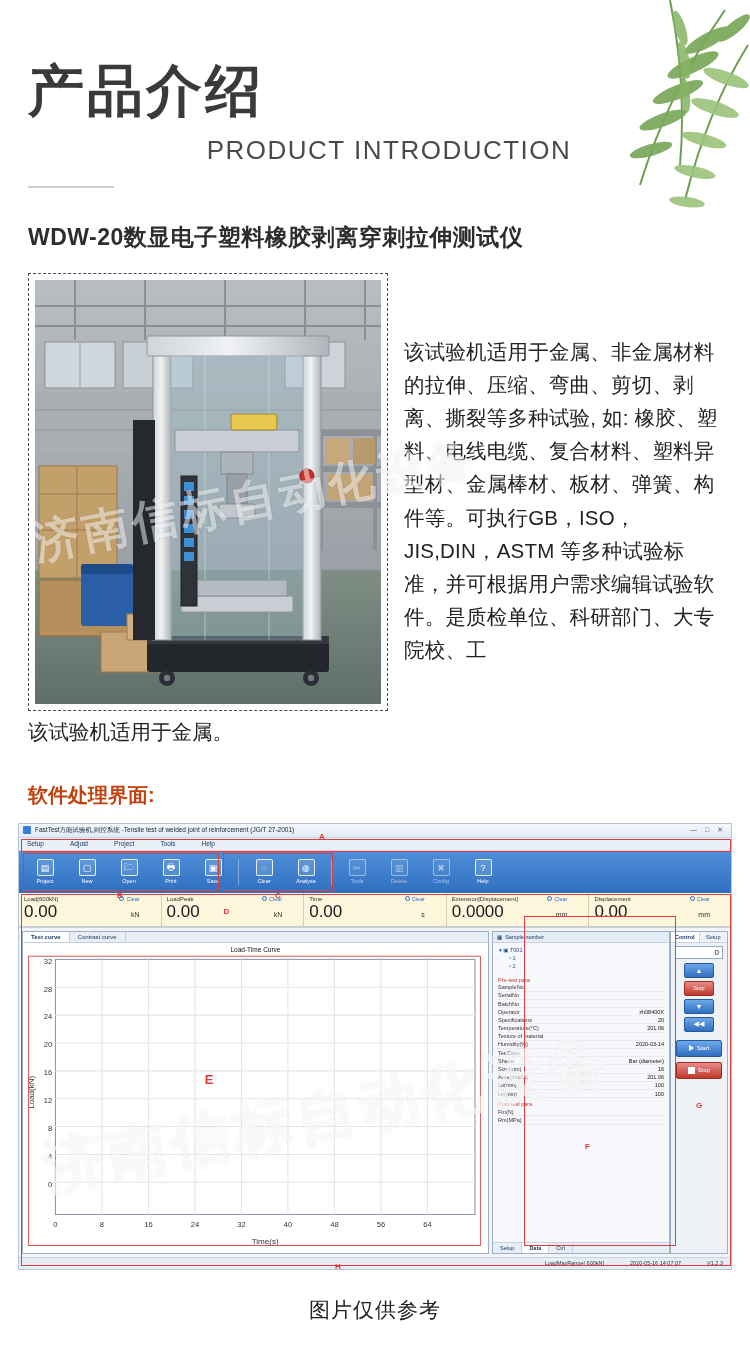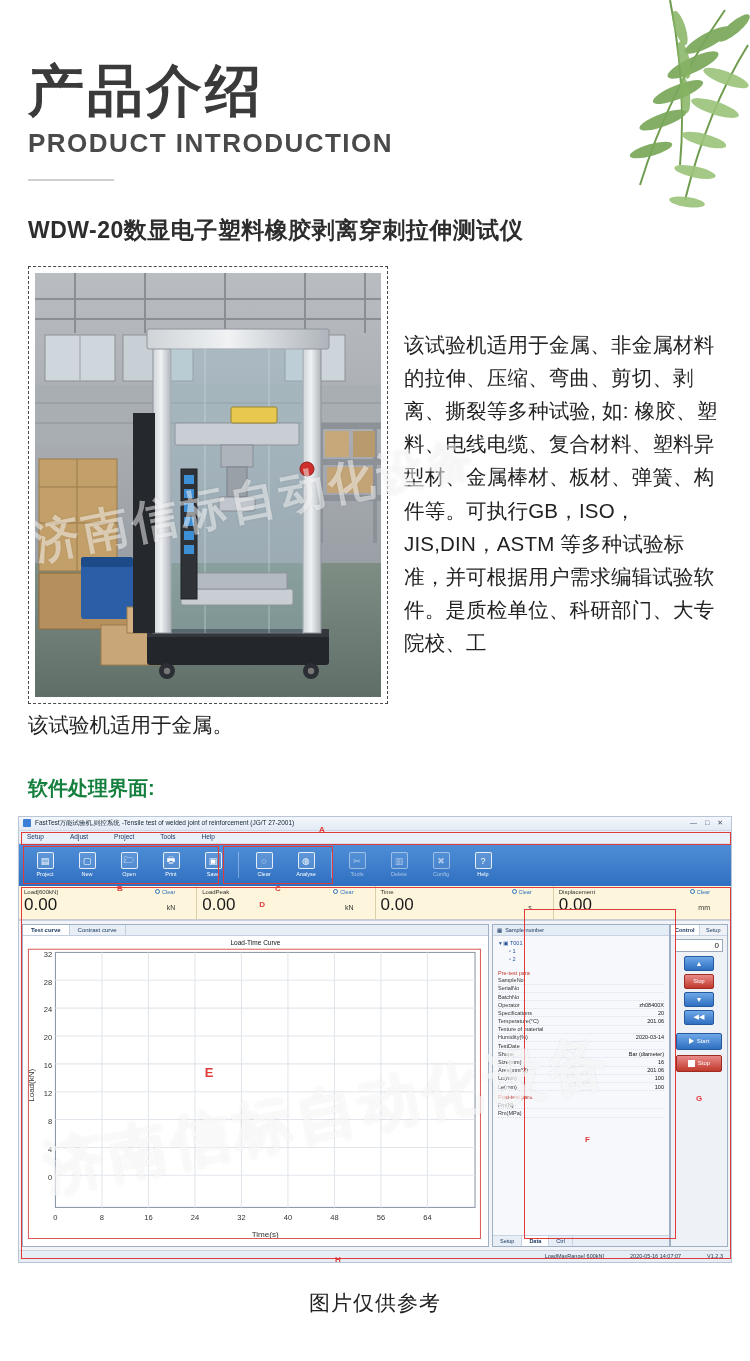--- a/index.html
+++ b/index.html
@@ -34,25 +34,26 @@
   }
   .title-cn {
     font-size: 56px;
     font-weight: bold;
     letter-spacing: 3px;
     color: #3a3a3a;
     line-height: 1.1;
     font-family: "DejaVu Sans", "Liberation Sans", sans-serif;
   }
   .title-en {
-    margin-top: 6px;
+    margin-top: 13px;
     font-size: 26px;
     letter-spacing: 1.5px;
     color: #4a4a4a;
-    font-weight: 700;
+    font-weight: 400;
+    text-align: center;
   }
   .title-rule {
     margin-top: 20px;
     width: 86px;
     height: 2px;
     background: #cfcfcf;
   }
 
   
   .product-name {
@@ -103,21 +104,21 @@
     color: #222;
     position: relative;
     z-index: 2;
   }
 
   
   .sw-heading {
     margin: 34px 0 0 28px;
     font-size: 20px;
     font-weight: bold;
-    color: #15803d;
+    color: #c2410c;
     position: relative;
     z-index: 2;
   }
 
   .app-window {
     margin: 14px 18px 0 18px;
     width: 714px;
     border: 1px solid #b9c4d4;
     background: #eef2f7;
     position: relative;
@@ -622,20 +623,33 @@
       <div class="ro-head">
         <span>Time</span>
         <span class="ro-clear">
             <i class="ro-dot"></i>
             <span>Clear</span>
           </span>
       </div>
       <div class="ro-body">
         <span class="ro-value">0.00</span>
         <span class="ro-unit">s</span>
+      </div>
+    </div>
+    <div class="readout">
+      <div class="ro-head">
+        <span>Extension[Displacement]</span>
+        <span class="ro-clear">
+            <i class="ro-dot"></i>
+            <span>Clear</span>
+          </span>
+      </div>
+      <div class="ro-body">
+        <span class="ro-value">0.0000</span>
+        <span class="ro-unit">mm</span>
       </div>
     </div>
     <div class="readout">
       <div class="ro-head">
         <span>Displacement</span>
         <span class="ro-clear">
             <i class="ro-dot"></i>
             <span>Clear</span>
           </span>
       </div>

